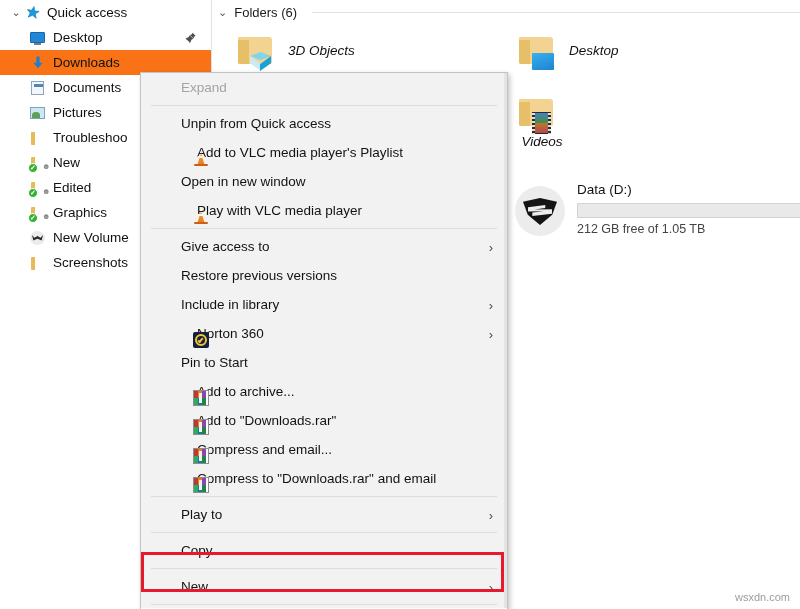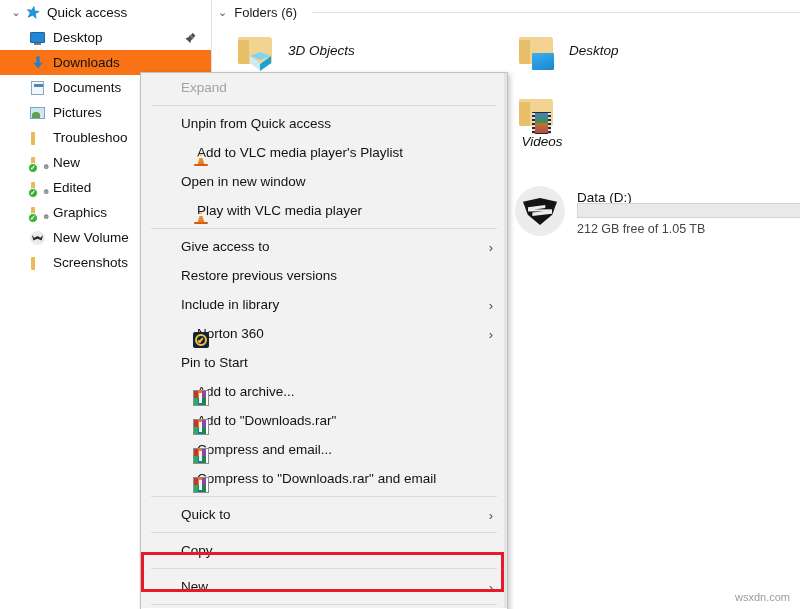--- a/index.html
+++ b/index.html
@@ -328,21 +328,20 @@
     left: 5px; top: 6px;
     width: 24px; height: 13px;
     background: #ececec;
     clip-path: polygon(0% 25%, 72% 8%, 72% 30%, 26% 42%, 100% 40%, 100% 75%, 18% 92%, 18% 66%, 66% 56%, 0% 58%);
   }
   .drive-name {
     position: absolute;
     left: 62px; top: 0px;
     font-size: 13.5px;
     color: #111;
-    margin-top: 8px;
   }
   .drive-bar {
     position: absolute;
     left: 62px; top: 21px;
     width: 228px; height: 15px;
     background: #e9e9e9;
     border: 1px solid #d3d3d3;
     box-sizing: border-box;
   }
   .drive-bar-fill {
@@ -739,21 +738,21 @@
           <span class="b b3"></span>
           <span class="b b4"></span>
           <span class="b b5"></span>
           <span class="b b6"></span>
           <span class="spine"></span>
         </span>
         <span>Compress to "Downloads.rar" and email</span>
       </div>
       <div class="menu-sep"></div>
       <div class="menu-item">
-        <span>Quick to</span>
+        <span>Play to</span>
         <span class="submenu-arrow">›</span>
       </div>
       <div class="menu-sep"></div>
       <div class="menu-item">
         <span>Copy</span>
       </div>
       <div class="menu-sep"></div>
       <div class="menu-item">
         <span>New</span>
         <span class="submenu-arrow">›</span>

